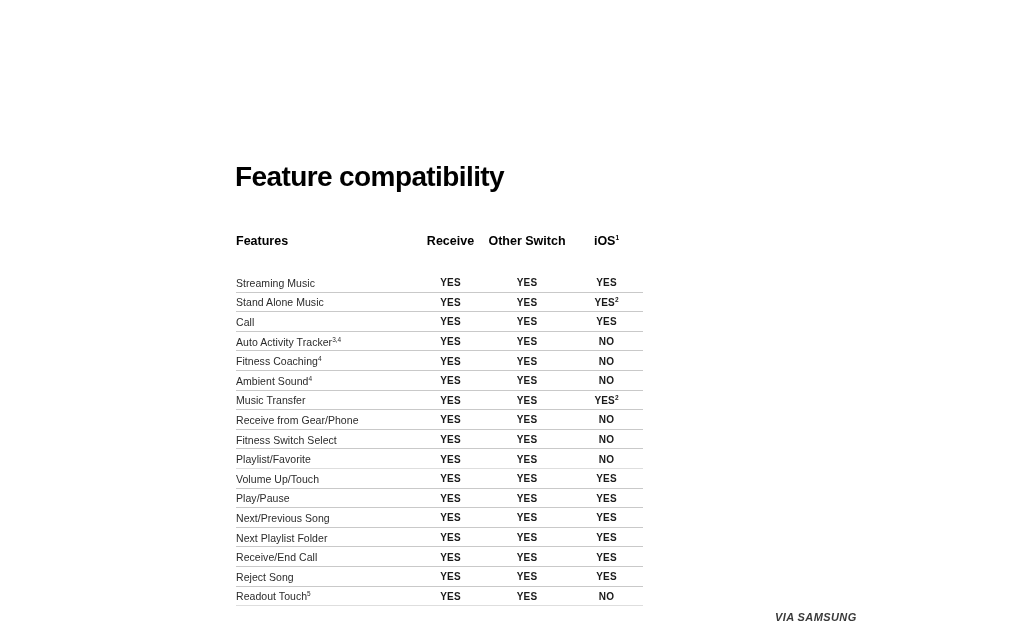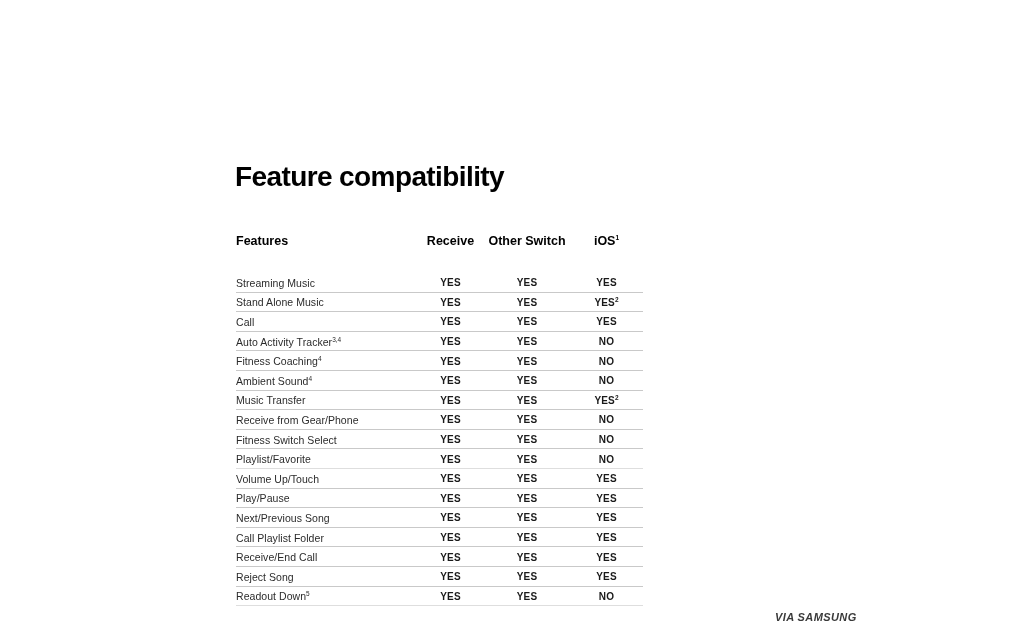--- a/index.html
+++ b/index.html
@@ -235,39 +235,39 @@
           <div class="c-val c-android"><span>YES</span></div>
           <div class="c-val c-ios"><span>YES</span></div>
         </div>
         <div class="row sep">
           <div class="c-feature"><span>Next/Previous Song</span></div>
           <div class="c-val c-samsung"><span>YES</span></div>
           <div class="c-val c-android"><span>YES</span></div>
           <div class="c-val c-ios"><span>YES</span></div>
         </div>
         <div class="row sep">
-          <div class="c-feature"><span>Call Playlist Folder</span></div>
+          <div class="c-feature"><span>Next Playlist Folder</span></div>
           <div class="c-val c-samsung"><span>YES</span></div>
           <div class="c-val c-android"><span>YES</span></div>
           <div class="c-val c-ios"><span>YES</span></div>
         </div>
         <div class="row sep">
           <div class="c-feature"><span>Receive/End Call</span></div>
           <div class="c-val c-samsung"><span>YES</span></div>
           <div class="c-val c-android"><span>YES</span></div>
           <div class="c-val c-ios"><span>YES</span></div>
         </div>
         <div class="row sep">
           <div class="c-feature"><span>Reject Song</span></div>
           <div class="c-val c-samsung"><span>YES</span></div>
           <div class="c-val c-android"><span>YES</span></div>
           <div class="c-val c-ios"><span>YES</span></div>
         </div>
         <div class="row sep-light">
-          <div class="c-feature"><span>Readout Down</span><sup>5</sup></div>
+          <div class="c-feature"><span>Readout Touch</span><sup>5</sup></div>
           <div class="c-val c-samsung"><span>YES</span></div>
           <div class="c-val c-android"><span>YES</span></div>
           <div class="c-val c-ios"><span>NO</span></div>
         </div>
       </div>
 
   </div>
 
   <div class="watermark">VIA SAMSUNG</div>
 

